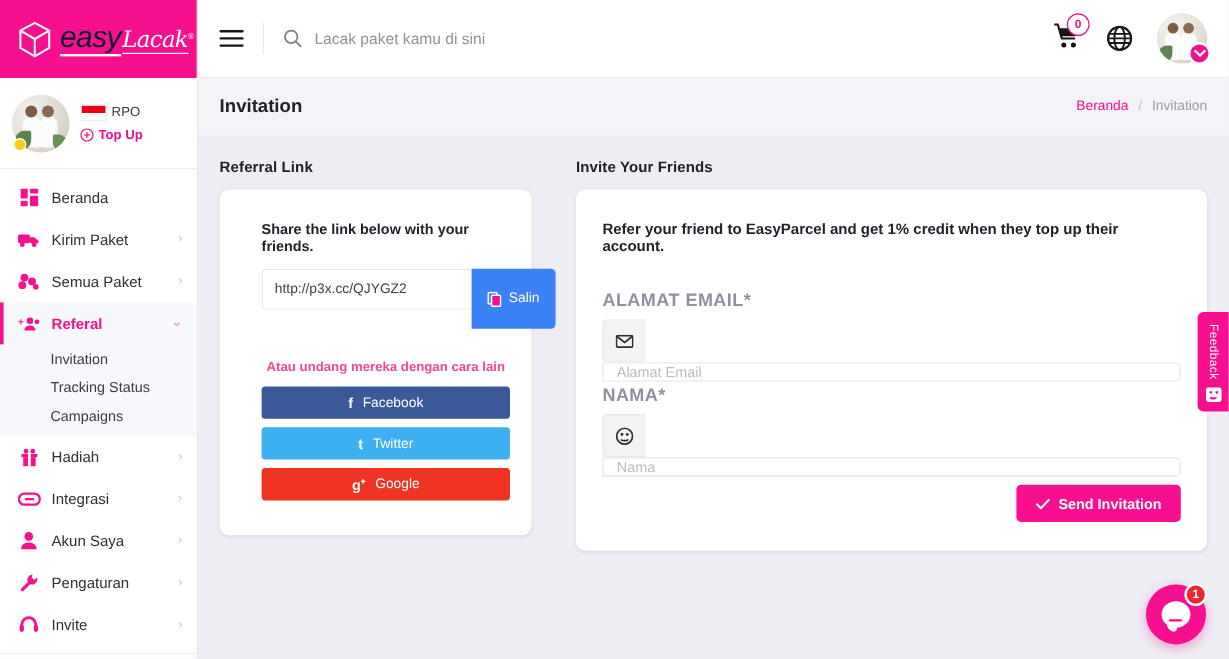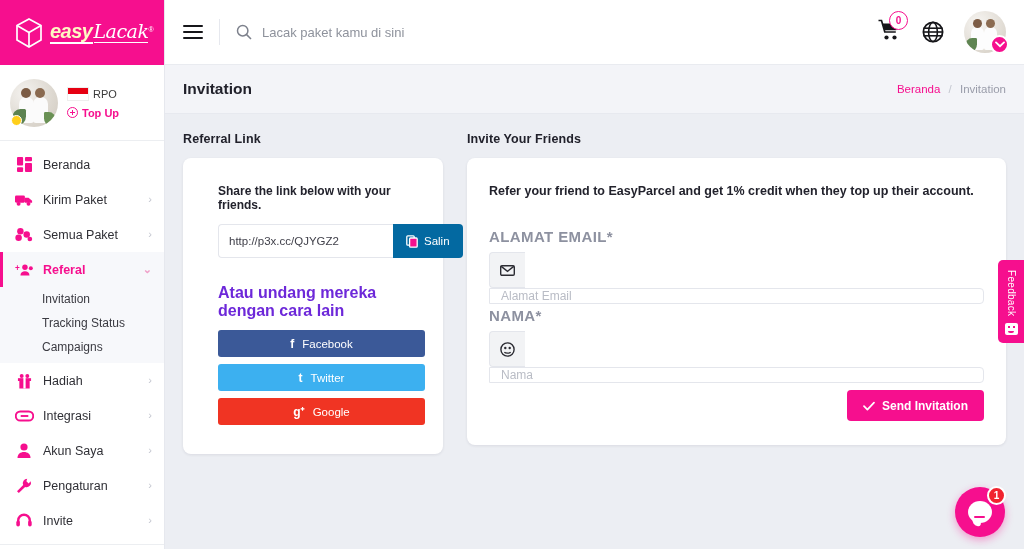--- a/index.html
+++ b/index.html
@@ -17,21 +17,21 @@
     border-right: 1px solid #e6e8ee;
     flex: 0 0 165px; position: relative; overflow: hidden;
   }
   .logo-bar {
     height: 65px; background: #f60f8e;
     display: flex; align-items: center; padding-left: 14px;
   }
   .logo-cube { width: 30px; height: 32px; flex: 0 0 30px; }
   .logo-text { margin-left: 6px; line-height: 1; }
   .logo-easy {
-    color: #fef9c3; font-weight: bold; font-size: 20px;
+    color: #0f172a; font-weight: normal; font-size: 25px;
     font-style: italic; letter-spacing: -.5px;
     border-bottom: 2px solid #fff; padding-bottom: 1px;
     display: inline-block;
   }
   .logo-parcel {
     color: #fff; font-size: 19px; font-style: italic;
     font-family: "DejaVu Serif", serif; letter-spacing: -.5px;
     border-bottom: 1.5px solid #fff; display: inline-block;
     margin-left: 1px; padding-bottom: 1px;
   }
@@ -188,21 +188,21 @@
   .page-head {
     height: 49px; display: flex; align-items: center;
     justify-content: space-between; padding: 0 18px;
     background: #f3f4f8; border-bottom: 1px solid #e7e9ef;
   }
   .page-title { font-size: 15.5px; font-weight: 600; color: #21212b; }
   .crumbs { font-size: 11.5px; color: #9a9daa; }
   .crumbs a { color: #f60f8e; text-decoration: none; }
   .crumb-sep { margin: 0 5px; color: #c3c6cf; }
 
-  .content { padding: 18px 18px 0 18px; display: flex; gap: 24px; }
+  .content { padding: 18px 18px 0 18px; display: flex; gap: 37px; }
   .col-left { width: 260px; flex: 0 0 260px; }
   .col-right { flex: 1; }
   .sec-title {
     font-size: 12.5px; font-weight: bold; color: #21212b;
     margin-bottom: 12px; letter-spacing: .1px;
   }
   .card {
     background: #fff; border-radius: 8px;
     box-shadow: 0 1px 3px rgba(30,35,60,.09);
   }
@@ -216,29 +216,30 @@
 
   .link-row { display: flex; }
   .link-input {
     flex: 1; height: 34px; border: 1px solid #e4e6ec;
     border-right: none; border-radius: 4px 0 0 4px;
     padding: 0 10px; font-size: 11.5px; color: #40404a;
     outline: none; font-family: "Liberation Sans", sans-serif;
     background: #fff;
   }
   .copy-btn {
-    height: 34px; background: #0369a1; color: #fff; border: none;
+    height: 50px; background: #3b82f6; color: #fff; border: none;
     border-radius: 0 4px 4px 0; padding: 0 13px; font-size: 11.5px;
     display: flex; align-items: center; gap: 6px; cursor: pointer;
     font-family: "Liberation Sans", sans-serif;
   }
 
   .alt-title {
-    font-size: 16px; font-weight: bold; color: #6d28d9;
+    font-size: 11px; font-weight: bold; color: #ec4899;
     margin: 26px 0 10px 0;
+    text-align: center;
   }
   .soc-btn {
     display: flex; align-items: center; justify-content: center;
     gap: 8px; height: 27px; border-radius: 3px; color: #fff;
     font-size: 11.5px; margin-bottom: 7px; cursor: pointer;
     border: none; width: 100%;
     font-family: "Liberation Sans", sans-serif;
   }
   .soc-fb { background: #3b5998; }
   .soc-tw { background: #3cb0f0; }

